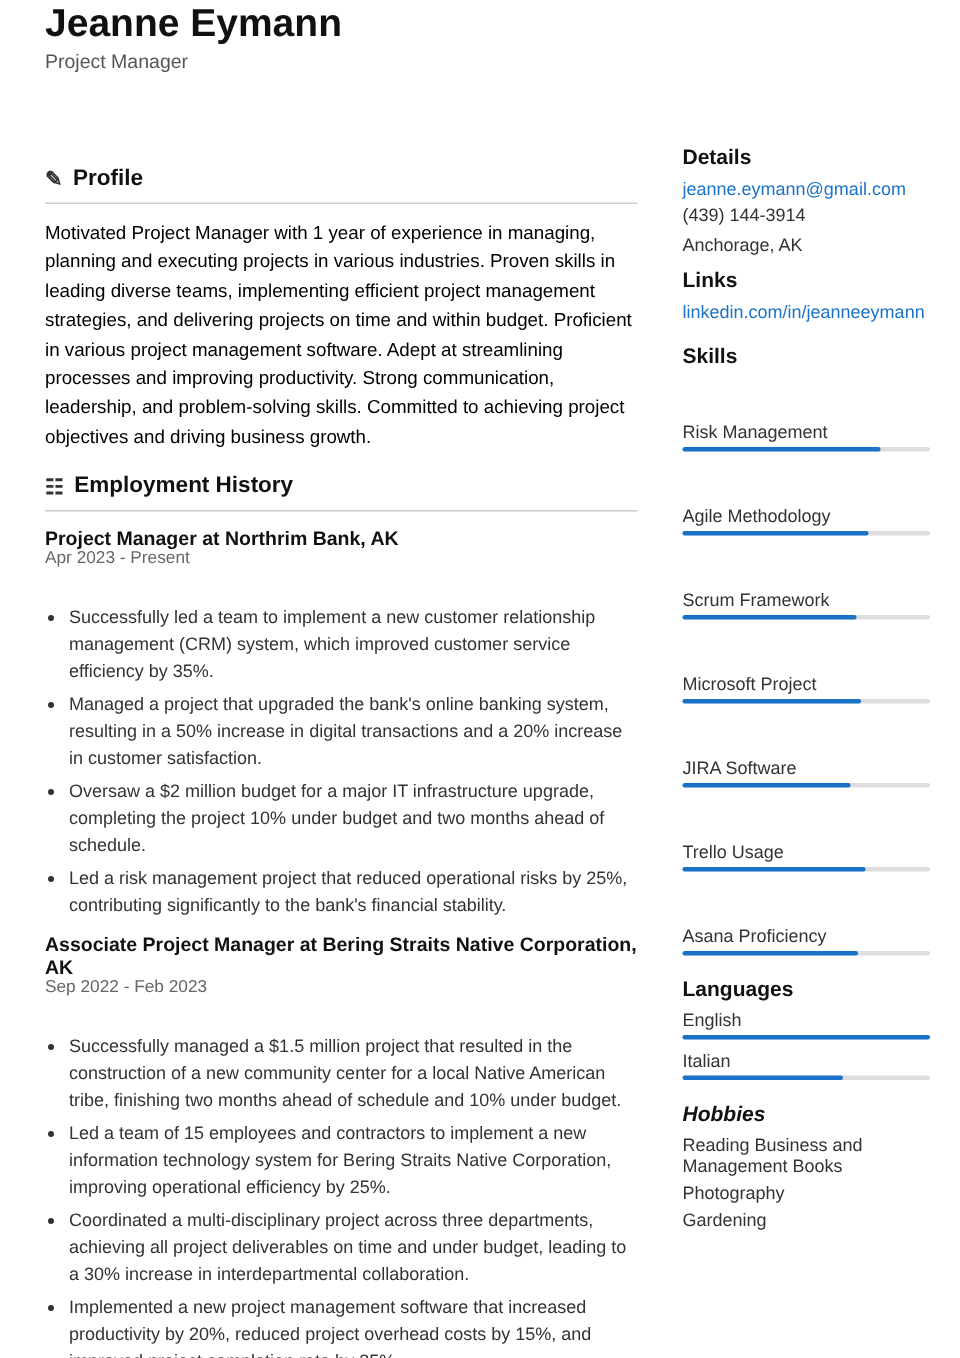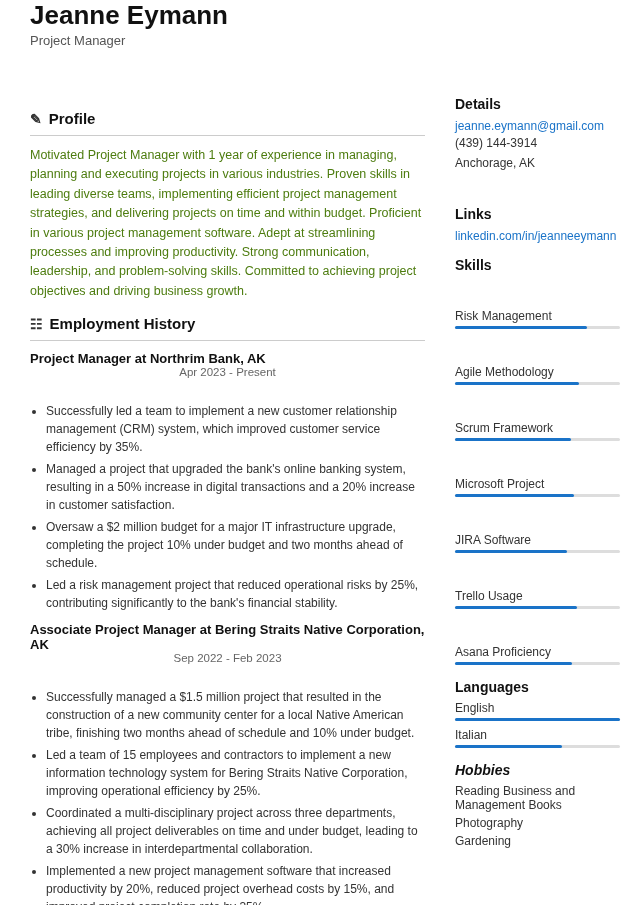--- a/index.html
+++ b/index.html
@@ -58,36 +58,35 @@
     }
     .section-divider {
       border: none;
       border-top: 1px solid #ccc;
       margin-bottom: 10px;
     }
 
     
     .profile-text {
       font-size: 12.5px;
-      color: #4d7c0f;
+      color: #000000;
       line-height: 1.55;
     }
 
     
     .job-title {
       font-size: 13px;
       font-weight: bold;
       color: #111;
       margin-top: 10px;
     }
     .job-date {
       font-size: 11.5px;
       color: #666;
       margin-bottom: 5px;
-      text-align: center;
     }
     .job-bullets {
       padding-left: 16px;
       margin-top: 24px;
     }
     .job-bullets li {
       font-size: 12px;
       color: #333;
       line-height: 1.5;
       margin-bottom: 4px;
@@ -217,21 +216,21 @@
 
   <div class="right-col">
 
     
     <div class="right-section-title">Details</div>
     <a class="detail-email" href="#">jeanne.eymann@gmail.com</a>
     <div class="detail-text">(439) 144-3914</div>
     <div class="detail-text">Anchorage, AK</div>
 
     
-    <div class="right-section-title" style="margin-top:32px;">Links</div>
+    <div class="right-section-title" style="margin-top:4px;">Links</div>
     <a class="link-text" href="#">linkedin.com/in/jeanneeymann</a>
 
     
     <div class="right-section-title" style="">Skills</div>
     <div id="skills-container">
         <div class="skill-item">
     <div class="skill-label">Risk Management</div>
     <div class="skill-bar-bg">
       <div class="skill-bar-fill" style="width:80%"></div>
     </div>

